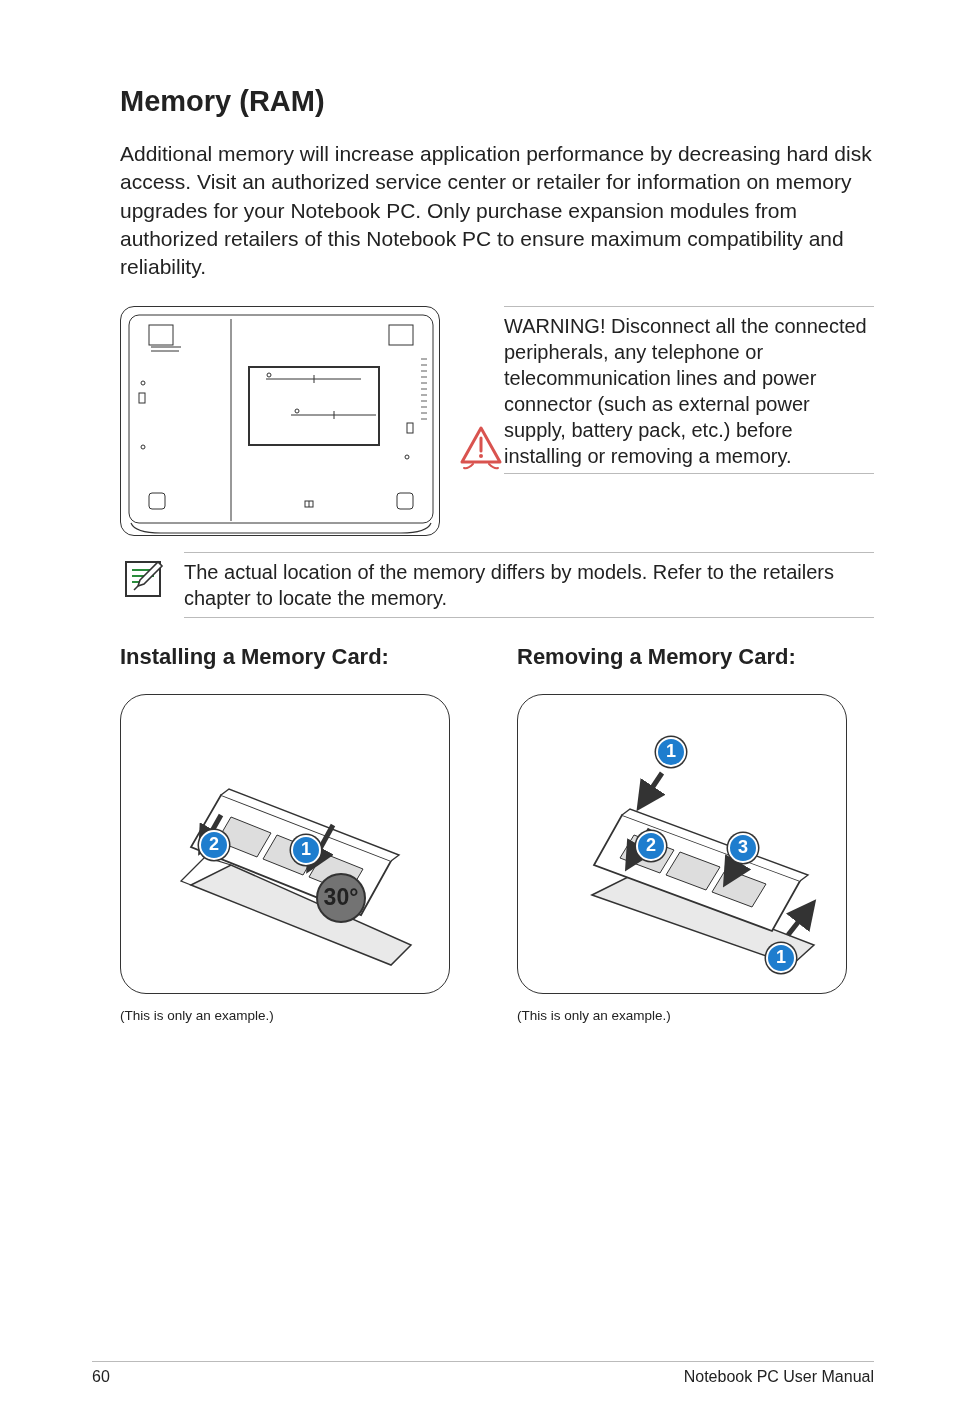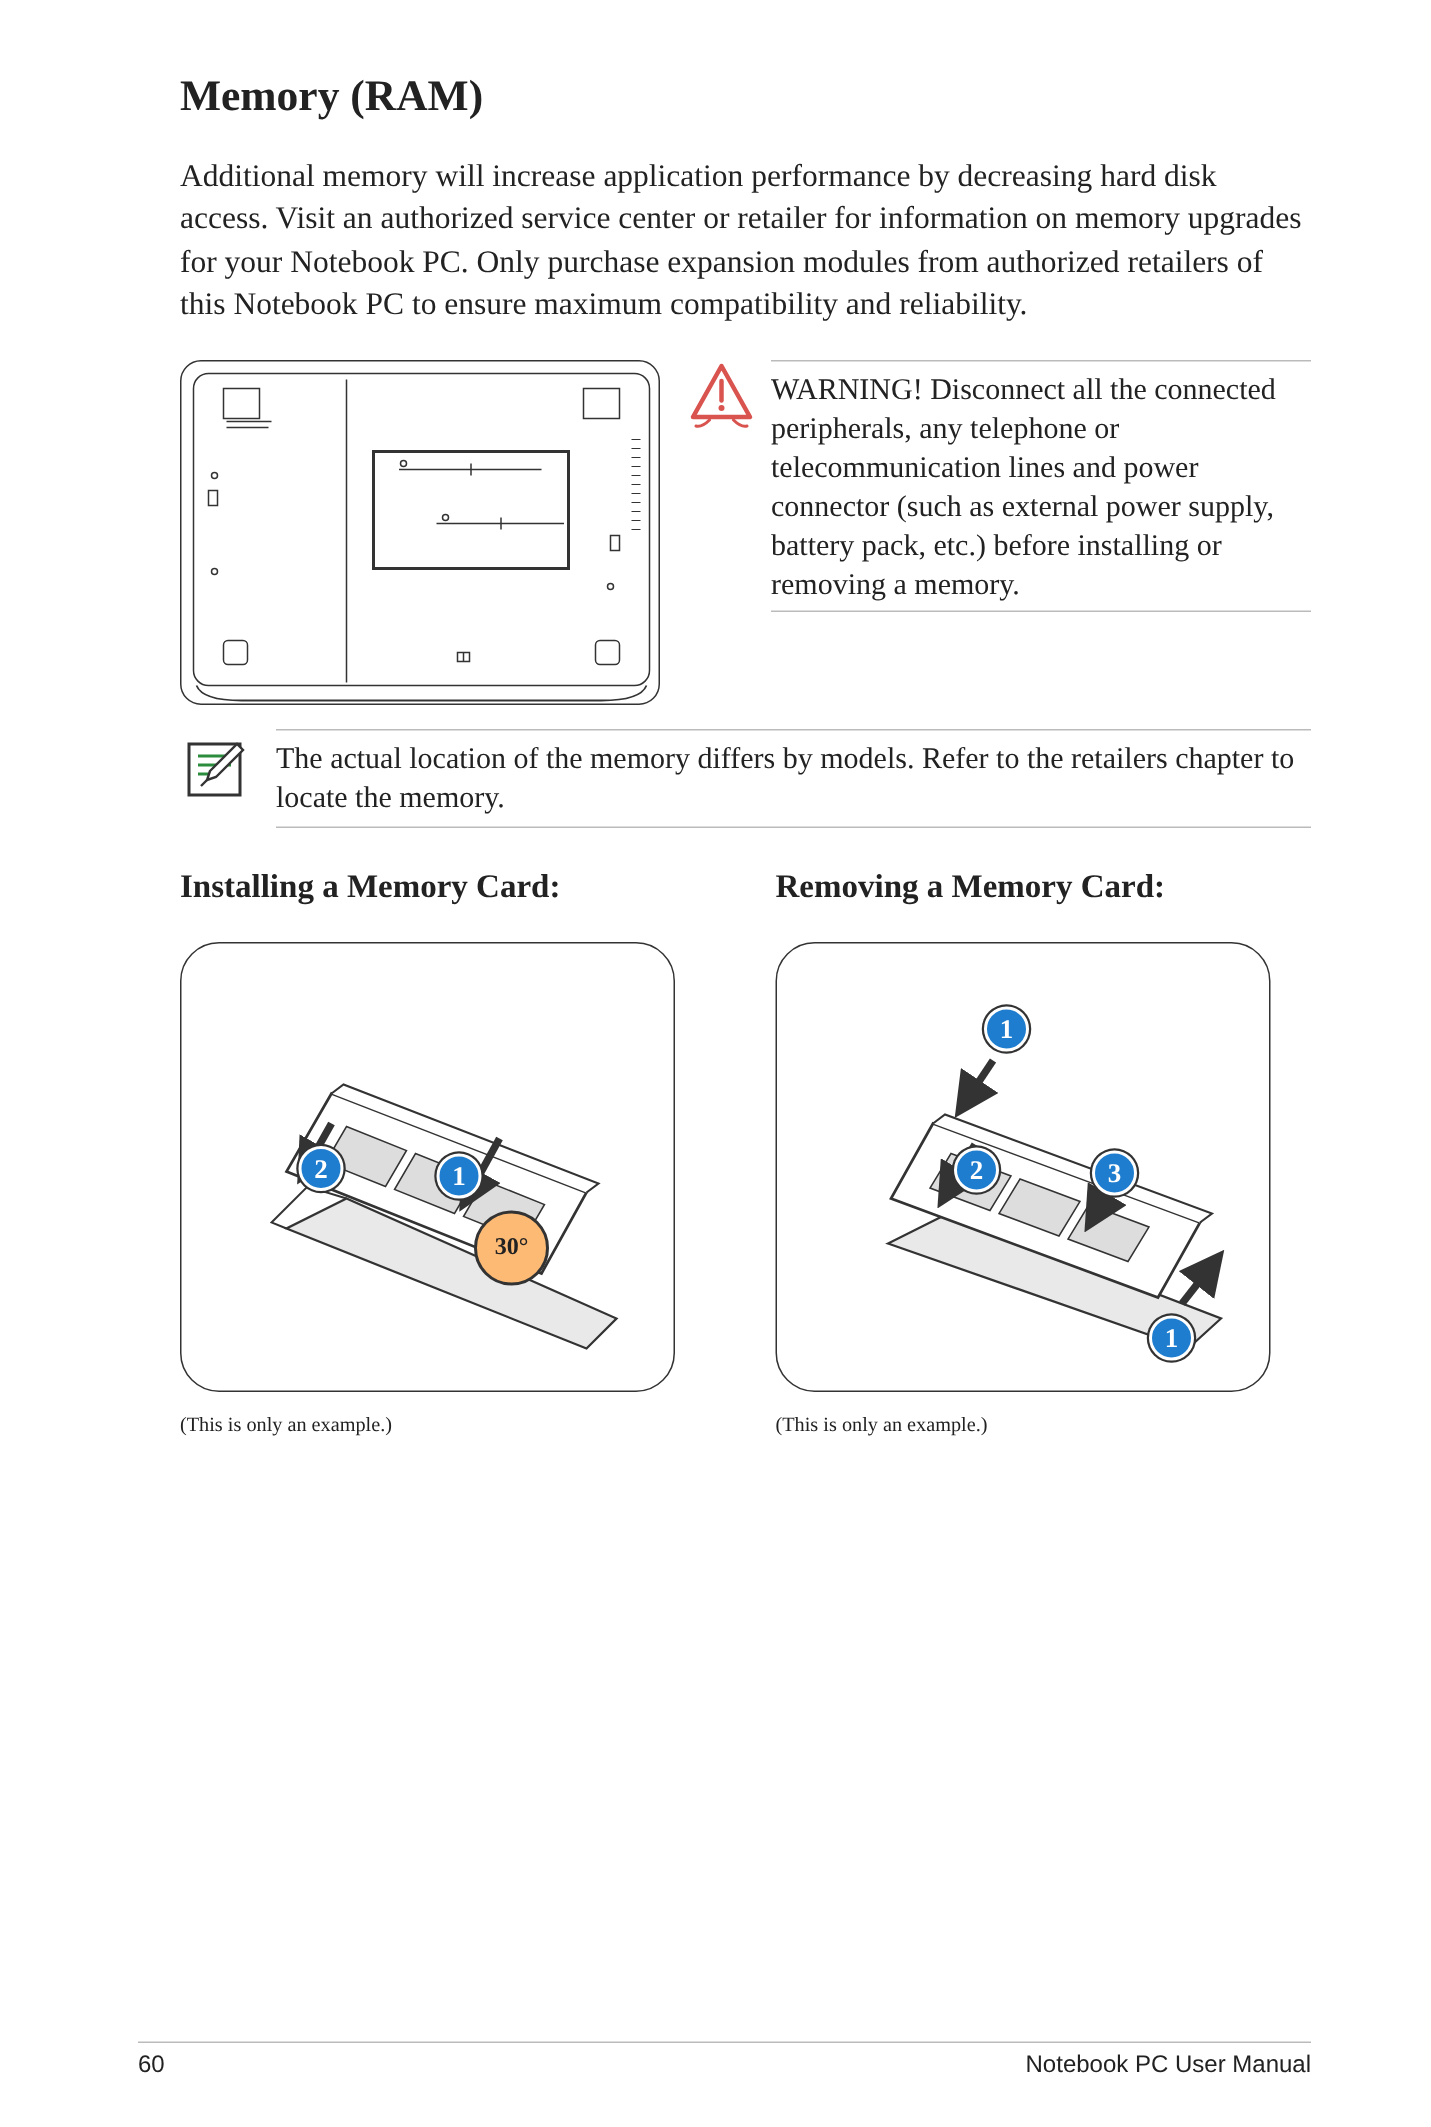--- a/index.html
+++ b/index.html
@@ -1,35 +1,35 @@
 <!DOCTYPE html>
 <html><head>
 <meta charset="utf-8">
 <style>
   * { box-sizing: border-box; margin: 0; padding: 0; }
   html, body { width: 954px; height: 1418px; background: #fff; font-family: "Segoe UI", "Helvetica Neue", Arial, sans-serif; color: #222; }
-  .page { padding: 48px 80px 30px 120px; font-family: Liberation Serif, serif; }
+  .page { padding: 85px 80px 30px 120px; }
   h1 { font-size: 29px; font-weight: 700; margin-bottom: 22px; }
   .para { font-size: 21px; line-height: 1.35; margin-bottom: 24px; }
   .row { display: flex; align-items: flex-start; gap: 18px; margin-bottom: 16px; }
   .diagram-box { border: 1.5px solid #333; border-radius: 14px; width: 320px; height: 230px; position: relative; background: #fff; flex: none; }
-  .alert-col { flex: 1; display: flex; align-items: flex-start; gap: 10px; }
+  .alert-col { flex: 1; display: flex; align-items: flex-end; }
   .alert-text { font-size: 20px; line-height: 1.3; border-top: 1px solid #bbb; border-bottom: 1px solid #bbb; padding: 6px 0 4px 0; }
   .icon { flex: none; }
   .note-row { display: flex; align-items: flex-start; gap: 18px; margin-bottom: 26px; }
   .note-text { font-size: 20px; line-height: 1.3; border-top: 1px solid #bbb; border-bottom: 1px solid #bbb; padding: 6px 0; flex: 1; }
   .two-col { display: flex; gap: 40px; }
   .col { flex: 1; }
   .col h2 { font-size: 22px; font-weight: 700; margin-bottom: 24px; }
   .mem-diagram { border: 1.5px solid #333; border-radius: 26px; width: 330px; height: 300px; position: relative; background: #fff; }
   .caption { font-size: 13.5px; margin-top: 14px; }
   .footer { position: absolute; bottom: 32px; left: 92px; right: 80px; display: flex; justify-content: space-between; font-size: 16px; border-top: 1px solid #bbb; padding-top: 6px; }
   
   .badge { position: absolute; width: 30px; height: 30px; border-radius: 50%; background: #1e7dce; border: 2.5px solid #fff; color: #fff; font-weight: 700; font-size: 18px; display: flex; align-items: center; justify-content: center; box-shadow: 0 0 0 1.5px #333; }
-  .angle-badge { position: absolute; width: 50px; height: 50px; border-radius: 50%; background: #fdba74; border: 2.5px solid #333; font-weight: 700; font-size: 16px; display: flex; align-items: center; justify-content: center; }
+  .angle-badge { position: absolute; width: 50px; height: 50px; border-radius: 50%; background: #737373; border: 2.5px solid #333; font-weight: 700; font-size: 23px; display: flex; align-items: center; justify-content: center; }
 </style>
 </head>
 <body>
 
 <div class="page">
   <h1>Memory (RAM)</h1>
 
   <p class="para">Additional memory will increase application performance by decreasing hard disk access. Visit an authorized service center or retailer for information on memory upgrades for your Notebook PC. Only purchase expansion modules from authorized retailers of this Notebook PC to ensure maximum compatibility and reliability.</p>
 
   <div class="row">

